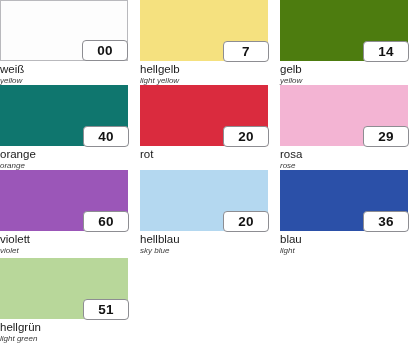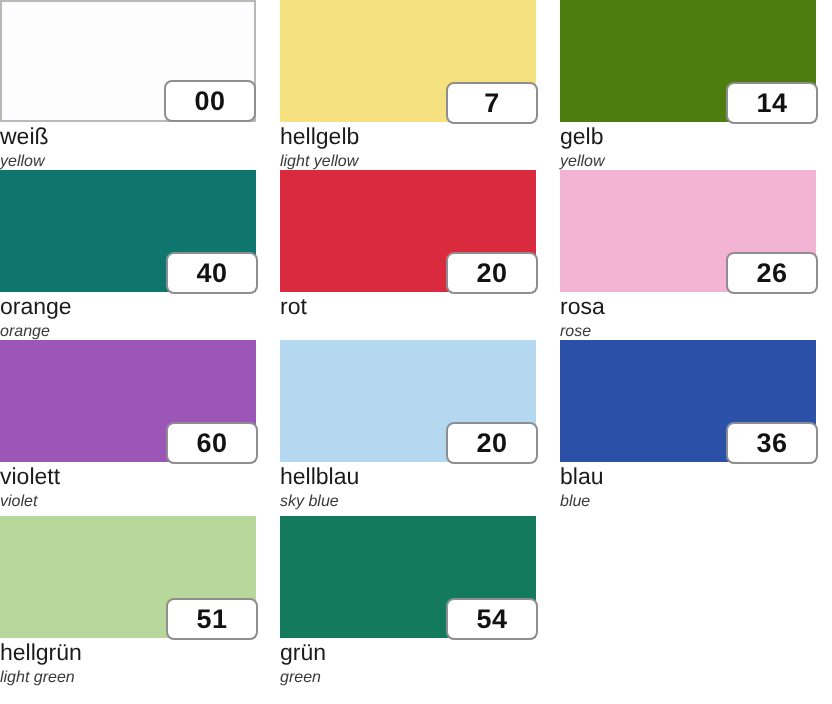--- a/index.html
+++ b/index.html
@@ -119,21 +119,21 @@
       <div class="name-en">orange</div>
     </div>
     <div class="swatch-cell">
       <div class="swatch-chip" style="background-color: rgb(218, 43, 62);">
         <div class="code-box">20</div>
       </div>
       <div class="name-de">rot</div>
     </div>
     <div class="swatch-cell">
       <div class="swatch-chip" style="background-color: rgb(243, 180, 211);">
-        <div class="code-box">26</div>
+        <div class="code-box">29</div>
       </div>
       <div class="name-de">rosa</div>
       <div class="name-en">rose</div>
     </div>
     <div class="swatch-cell">
       <div class="swatch-chip" style="background-color: rgb(155, 86, 184);">
         <div class="code-box">60</div>
       </div>
       <div class="name-de">violett</div>
       <div class="name-en">violet</div>
@@ -143,30 +143,23 @@
         <div class="code-box">20</div>
       </div>
       <div class="name-de">hellblau</div>
       <div class="name-en">sky blue</div>
     </div>
     <div class="swatch-cell">
       <div class="swatch-chip" style="background-color: rgb(43, 80, 168);">
         <div class="code-box">36</div>
       </div>
       <div class="name-de">blau</div>
-      <div class="name-en">blue</div>
+      <div class="name-en">light</div>
     </div>
     <div class="swatch-cell">
       <div class="swatch-chip" style="background-color: rgb(184, 215, 154);">
         <div class="code-box">51</div>
       </div>
       <div class="name-de">hellgrün</div>
       <div class="name-en">light green</div>
     </div>
-    <div class="swatch-cell">
-      <div class="swatch-chip" style="background-color: rgb(19, 122, 94);">
-        <div class="code-box">54</div>
-      </div>
-      <div class="name-de">grün</div>
-      <div class="name-en">green</div>
-    </div>
     <div class="swatch-cell empty"></div>
   </div>
 
 </body></html>

